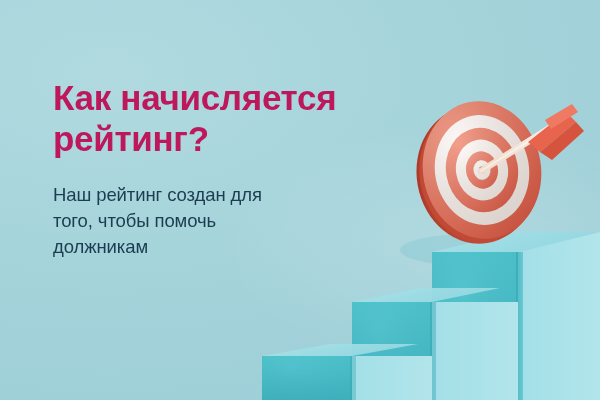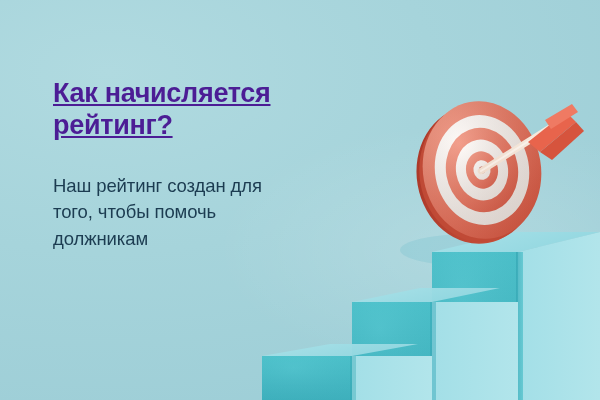--- a/index.html
+++ b/index.html
@@ -32,30 +32,29 @@
   
   #text-block {
     position: absolute;
     left: 53px;
     top: 78px;
     width: 360px;
     z-index: 40;
   }
   #headline {
     margin: 0;
-    font-size: 27px;
+    font-size: 35px;
     line-height: 1.17;
     font-weight: bold;
     letter-spacing: -0.3px;
-    color: #4c1d95;
+    color: #be185d;
     white-space: pre-line;
-    text-decoration: underline;
   }
   #subheadline {
-    margin: 32px 0 0 0;
+    margin: 22px 0 0 0;
     font-size: 18.5px;
     line-height: 1.42;
     font-weight: normal;
     letter-spacing: -0.1px;
     color: #1c3c51;
     white-space: pre-line;
     max-width: 330px;
   }
 
   

